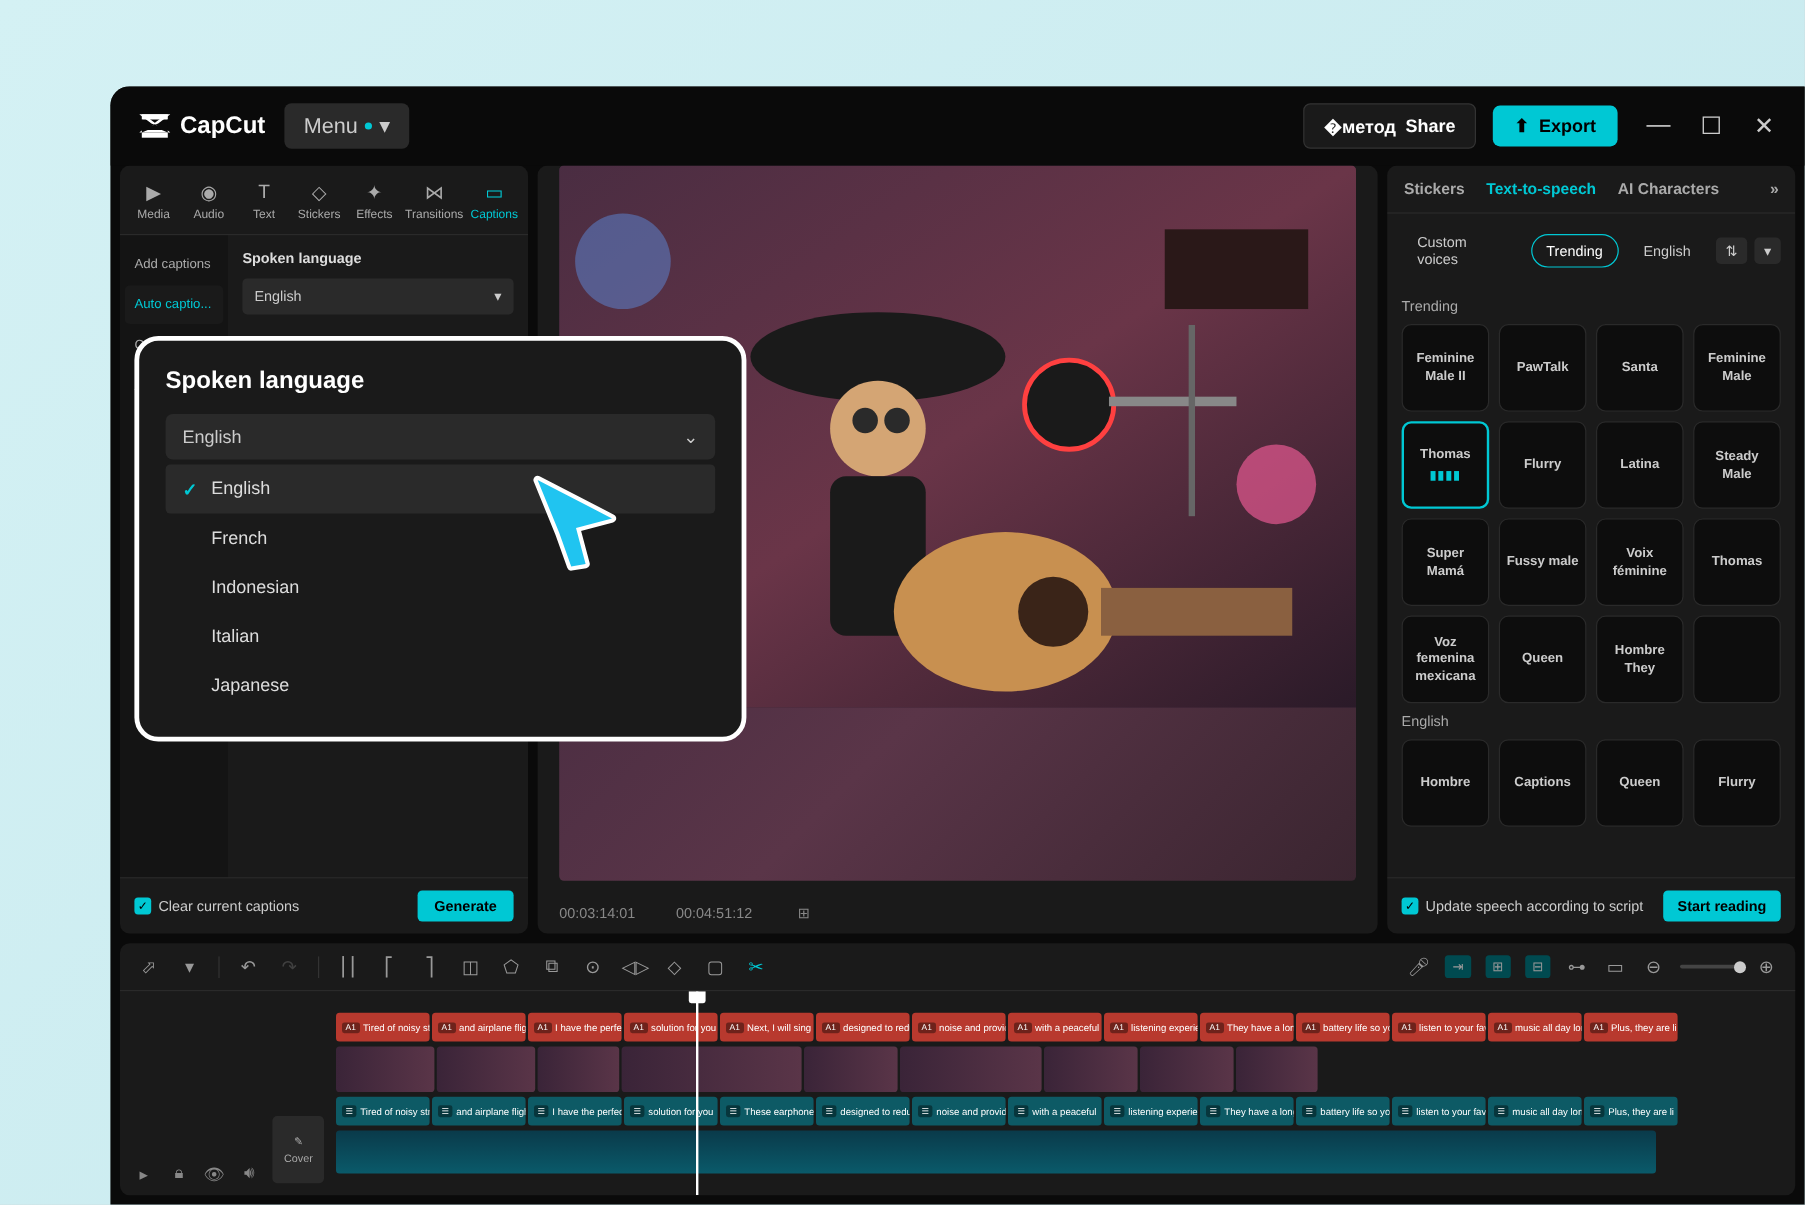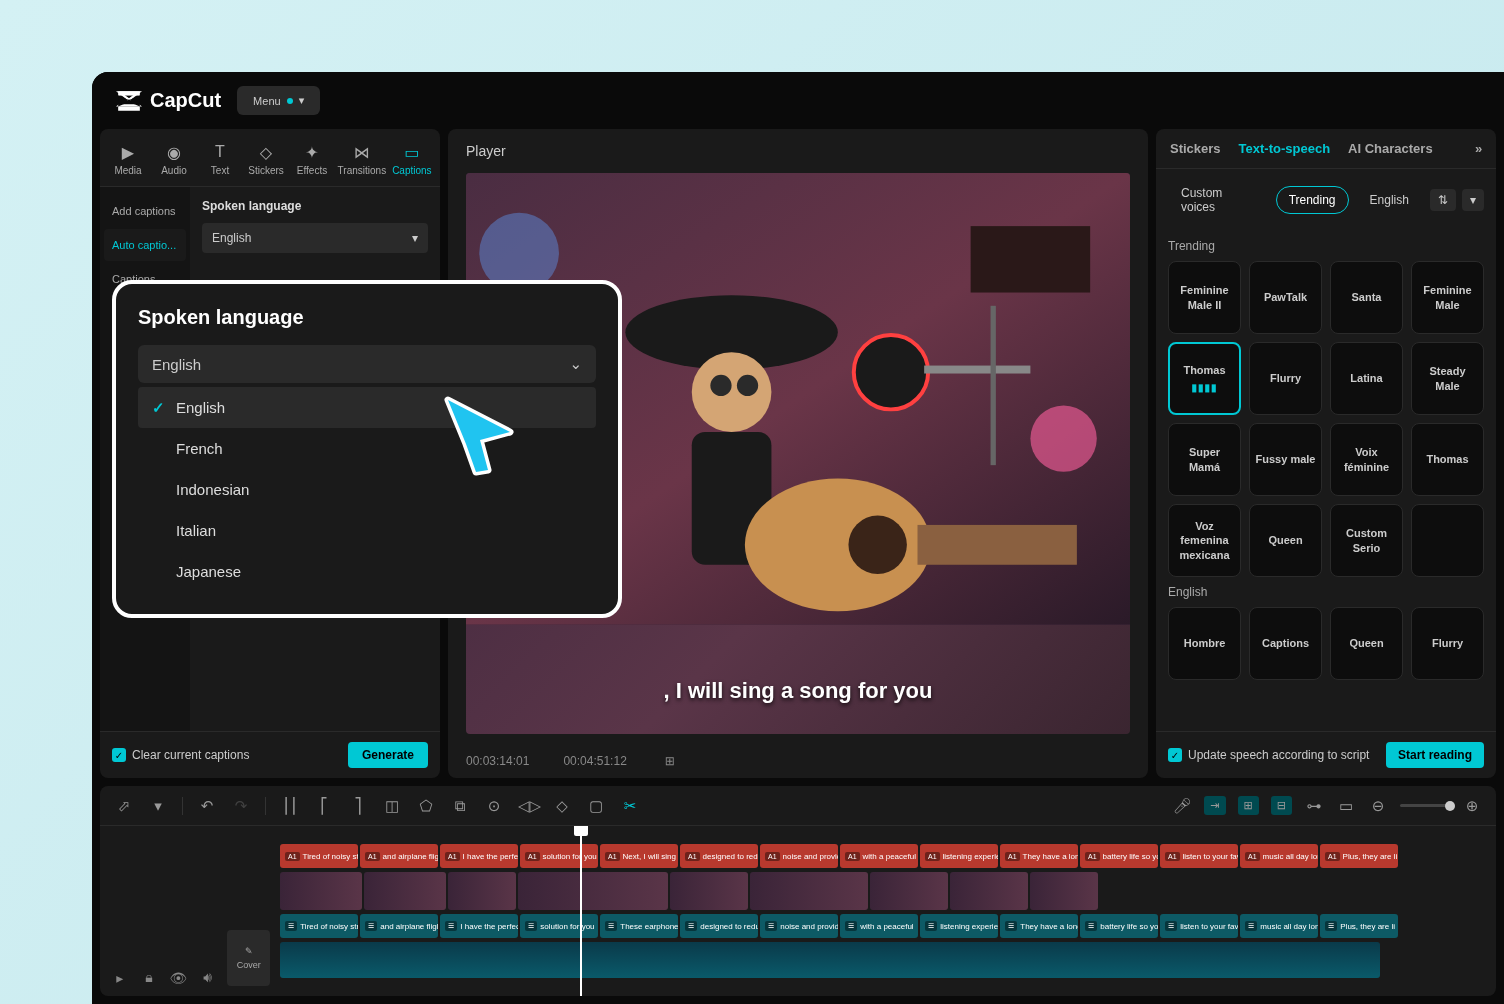--- a/index.html
+++ b/index.html
@@ -4,21 +4,21 @@
 <style>
 * { margin: 0; padding: 0; box-sizing: border-box; font-family: -apple-system, BlinkMacSystemFont, "Segoe UI", sans-serif; }
 body { background: linear-gradient(135deg, #d4f1f4 0%, #c5e8ed 100%); width: 1504px; height: 1004px; overflow: hidden; position: relative; }
 
 .app-window { position: absolute; top: 72px; left: 92px; right: 0; bottom: 0; background: #0a0a0a; border-radius: 16px 0 0 0; overflow: hidden; display: flex; flex-direction: column; }
 
 .title-bar { display: flex; align-items: center; justify-content: space-between; padding: 14px 24px; background: #0a0a0a; }
 .title-left { display: flex; align-items: center; gap: 16px; }
 .logo { display: flex; align-items: center; gap: 8px; color: #fff; font-weight: 700; font-size: 20px; }
 .logo-icon { width: 26px; height: 26px; }
-.menu-btn { background: #2a2a2a; border: none; color: #ccc; padding: 8px 16px; border-radius: 6px; font-size: 11px; display: flex; align-items: center; gap: 6px; cursor: pointer; }
+.menu-btn { background: #2a2a2a; border: none; color: #ccc; padding: 8px 16px; border-radius: 6px; font-size: 18px; display: flex; align-items: center; gap: 6px; cursor: pointer; }
 .menu-dot { width: 6px; height: 6px; background: #00c8d4; border-radius: 50%; }
 .title-right { display: flex; align-items: center; gap: 14px; }
 .share-btn { background: #1a1a1a; border: 1px solid #333; color: #fff; padding: 8px 16px; border-radius: 6px; font-size: 15px; font-weight: 600; display: flex; align-items: center; gap: 8px; cursor: pointer; }
 .export-btn { background: #00c8d4; border: none; color: #000; padding: 8px 18px; border-radius: 6px; font-size: 15px; font-weight: 700; display: flex; align-items: center; gap: 8px; cursor: pointer; }
 .win-controls { display: flex; gap: 24px; color: #ccc; font-size: 20px; margin-left: 10px; }
 .win-controls span { cursor: pointer; width: 20px; text-align: center; }
 
 .main-content { display: flex; flex: 1; gap: 8px; padding: 0 8px 8px 8px; overflow: hidden; }
 
 .left-panel { width: 340px; background: #1a1a1a; border-radius: 8px; display: flex; flex-direction: column; overflow: hidden; }
@@ -117,20 +117,35 @@
             <path d="M2 7 L14 12 L2 17 Z M22 7 L10 12 L22 17 Z" fill="#0a0a0a"></path>
           </svg>
         <span>CapCut</span>
       </div>
       <button class="menu-btn">
         <span>Menu</span>
           <span class="menu-dot"></span>
           <span>▾</span>
       </button>
     </div>
+    <div class="title-right">
+      <button class="share-btn">
+        <span>�метод</span>
+          <span>Share</span>
+      </button>
+      <button class="export-btn">
+        <span>⬆</span>
+          <span>Export</span>
+      </button>
+      <div class="win-controls">
+        <span>—</span>
+        <span>☐</span>
+        <span>✕</span>
+      </div>
+    </div>
   </div>
 
   <div class="main-content">
     <div class="left-panel">
       <div class="tool-tabs" id="tool-tabs">
           <div class="tool-tab">
             <div class="tool-tab-icon">▶</div>
             <span>Media</span>
           </div>
           <div class="tool-tab">
@@ -176,21 +191,20 @@
       <div class="left-footer">
         <div class="clear-check">
           <span class="checkbox">✓</span>
           <span>Clear current captions</span>
         </div>
         <button class="generate-btn">Generate</button>
       </div>
     </div>
 
     <div class="center-panel">
-      <div class="player-header">Player</div>
       <div class="preview">
         <svg class="preview-scene" viewBox="0 0 500 340" preserveAspectRatio="xMidYMid slice">
           <rect width="500" height="340" fill="#3a2438"></rect>
           <rect x="0" y="0" width="500" height="340" fill="url(#g1)"></rect>
           <defs>
               <linearGradient id="g1" x1="0" y1="0" x2="1" y2="1">
                 <stop offset="0" stop-color="#4a2d42"></stop>
                 <stop offset="0.5" stop-color="#6a3548"></stop>
                 <stop offset="1" stop-color="#2a1a28"></stop>
               </linearGradient>
@@ -203,21 +217,20 @@
           <ellipse cx="280" cy="280" rx="70" ry="50" fill="#c89050"></ellipse>
           <circle cx="310" cy="280" r="22" fill="#3a2418"></circle>
           <rect x="340" y="265" width="120" height="30" fill="#8a6040"></rect>
           <circle cx="320" cy="150" r="28" fill="#1a1a1a" stroke="#ff4040" stroke-width="3"></circle>
           <rect x="345" y="145" width="80" height="6" fill="#888"></rect>
           <rect x="395" y="100" width="4" height="120" fill="#666"></rect>
           <rect x="380" y="40" width="90" height="50" fill="#2a1818"></rect>
           <circle cx="450" cy="200" r="25" fill="#ff60a0" opacity="0.6"></circle>
           <circle cx="40" cy="60" r="30" fill="#60a0ff" opacity="0.4"></circle>
         </svg>
-        <div class="caption-text">, I will sing a song for you</div>
       </div>
       <div class="player-footer">
         <span>00:03:14:01</span>
         <span>00:04:51:12</span>
         <span style="margin-left:4px">⊞</span>
       </div>
     </div>
 
     <div class="right-panel">
       <div class="right-tabs" id="right-tabs">
@@ -275,21 +288,21 @@
             <div class="voice-card">
               <span>Thomas</span>
             </div>
             <div class="voice-card">
               <span>Voz femenina mexicana</span>
             </div>
             <div class="voice-card">
               <span>Queen</span>
             </div>
             <div class="voice-card">
-              <span>Custom Serio</span>
+              <span>Hombre They</span>
             </div>
             <div class="voice-card">
               <span></span>
             </div>
           </div>
           <div class="section-title">English</div>
           <div class="voice-grid">
             <div class="voice-card">
               <span>Hombre</span>
             </div>

